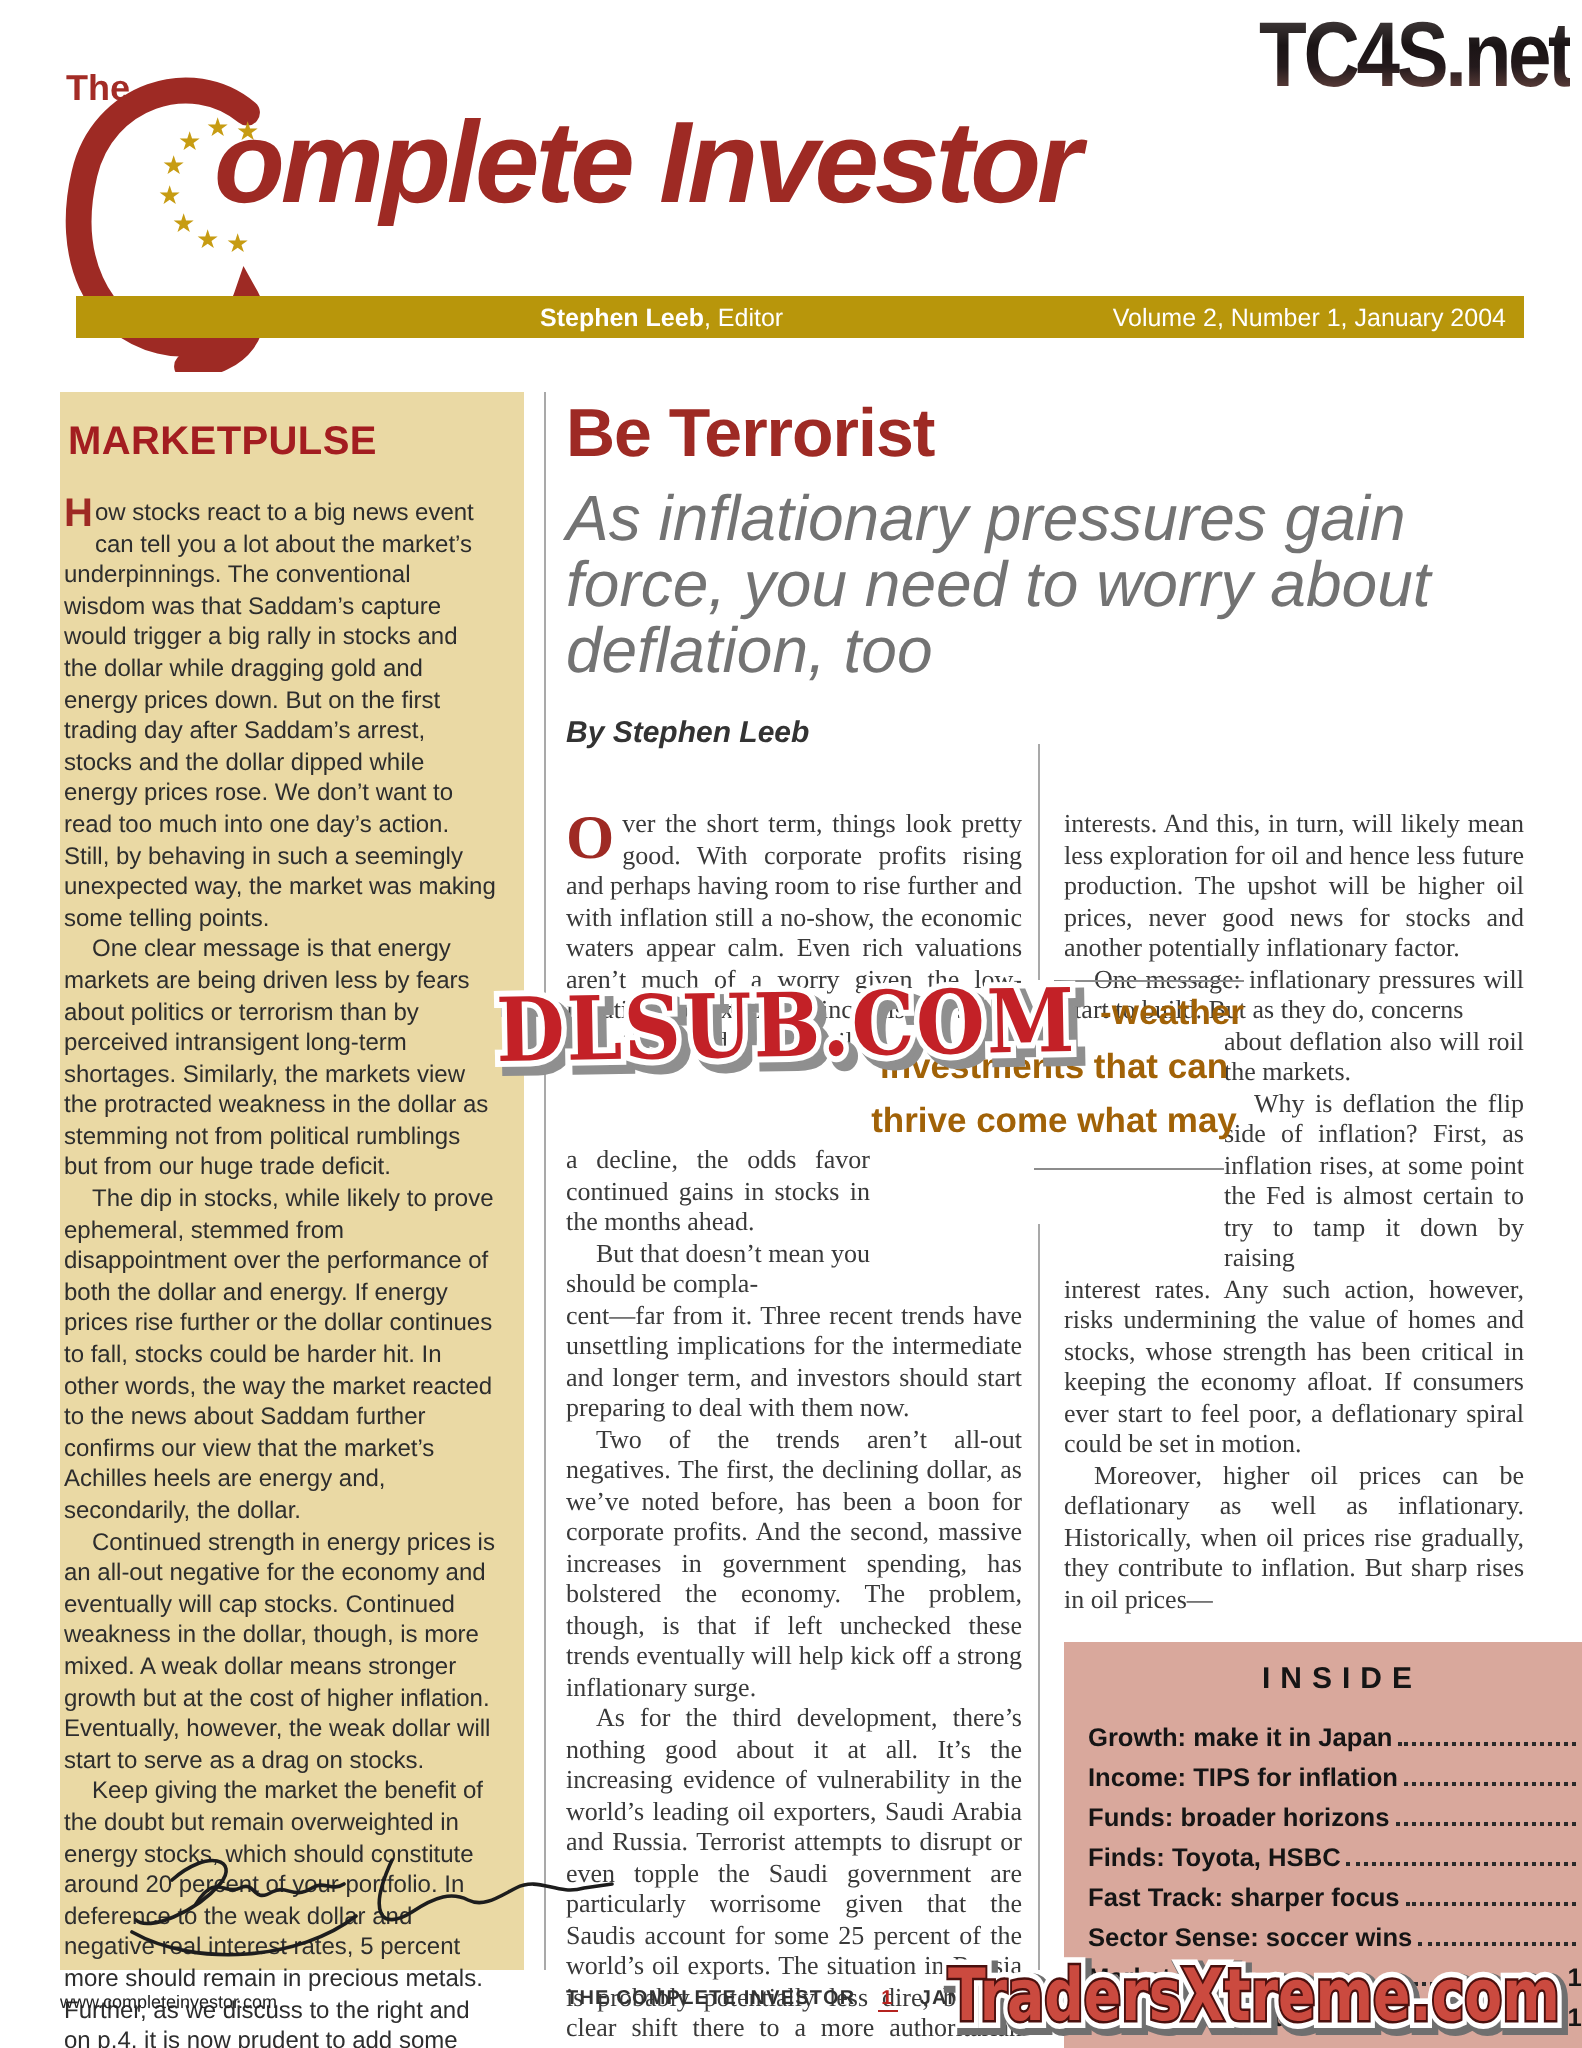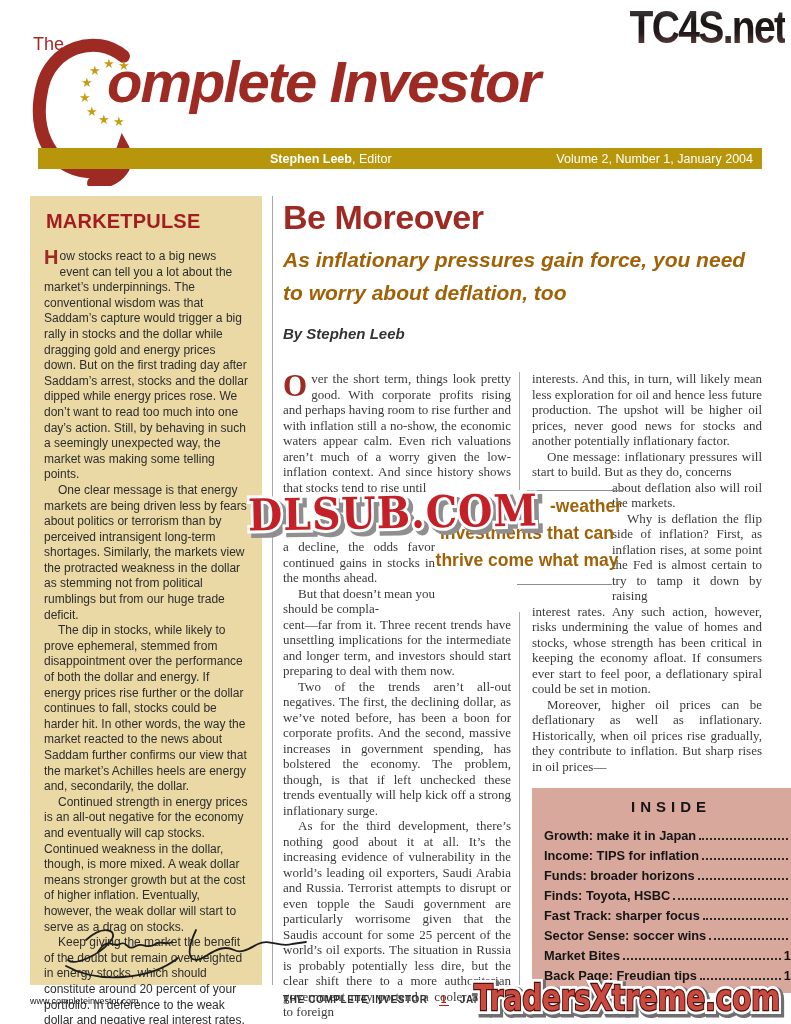--- a/index.html
+++ b/index.html
@@ -4,52 +4,52 @@
 <style>
   html,body{margin:0;padding:0;background:#fff;}
   #page{position:relative;width:791px;height:1024px;background:#ffffff;overflow:hidden;
         font-family:"Liberation Sans",sans-serif;}
 
   
   .tc4s{position:absolute;top:0;right:6px;font-size:46px;font-weight:bold;letter-spacing:-2px;
         transform:scaleX(.85);transform-origin:100% 0;
         background:linear-gradient(180deg,#5a5352 0%,#1a1415 42%,#241a1c 62%,#8a5b52 100%);
         -webkit-background-clip:text;background-clip:text;color:transparent;}
-  .the{position:absolute;left:33px;top:34px;font-size:18px;font-weight:normal;color:#a32c26;}
+  .the{position:absolute;left:33px;top:34px;font-size:18px;font-weight:bold;color:#a32c26;}
   .logo-c{position:absolute;left:26px;top:36px;width:130px;height:150px;}
   .logo-stars{position:absolute;left:26px;top:36px;width:130px;height:130px;}
   .logo-stars span{position:absolute;font-size:13px;color:#c79c13;line-height:1;}
   .logo-rest{position:absolute;left:107px;top:48px;font-size:58px;font-weight:800;font-style:italic;
              letter-spacing:-2px;color:#9e2a24;white-space:nowrap;}
   .goldbar{position:absolute;left:38px;top:148px;width:724px;height:21px;background:#b8960b;
            display:flex;justify-content:space-between;align-items:center;color:#fff;font-size:12.5px;}
   .goldbar .ed{padding-left:232px;white-space:nowrap;}
   .goldbar .ed b{font-weight:bold;}
   .goldbar .vol{padding-right:9px;white-space:nowrap;}
 
   
   .sidebar{position:absolute;left:30px;top:196px;width:232px;height:789px;background:#ead9a4;
-           padding:14px 14px 0 14px;box-sizing:border-box;}
+           padding:14px 14px 0 2px;box-sizing:border-box;}
   .mp-title{color:#a31d20;font-size:20px;font-weight:bold;letter-spacing:.2px;margin:0 0 16px 2px;}
   .sidebar p{margin:0;font-size:12px;line-height:15.6px;color:#2d2d2d;text-align:left;}
   .sidebar p.ind{text-indent:14px;}
   .sb-drop{float:left;font-size:20px;line-height:17px;font-weight:bold;color:#9e2a24;margin-right:1px;}
   .signature{position:absolute;left:58px;top:922px;width:250px;height:62px;z-index:2;}
 
   
   .vrule{position:absolute;width:1px;background:#a9a9a9;}
   .rule-left{left:272px;top:196px;height:789px;}
   .rule-mid-a{left:519px;top:372px;height:118px;}
   .rule-mid-b{left:519px;top:612px;height:373px;}
 
   
   .article{position:absolute;left:283px;top:198px;width:479px;}
   .headline{margin:0;font-size:34px;font-weight:800;color:#9e2a24;letter-spacing:-.5px;}
-  .subtitle{margin:6px 0 0 0;font-size:21px;line-height:33px;font-style:italic;color:#a16207;
-            font-weight:700;}
+  .subtitle{margin:6px 0 0 0;font-size:32px;line-height:33px;font-style:italic;color:#737373;
+            font-weight:400;}
   .byline{margin:16px 0 0 0;font-size:15px;font-style:italic;font-weight:600;color:#333;}
   .cols{display:flex;margin-top:29px;}
   .colA{width:228px;}
   .colB{width:230px;margin-left:21px;}
   .seg{margin:0;font-family:"Liberation Serif",serif;font-size:13px;line-height:15.5px;
        color:#3a3a3a;text-align:justify;}
   .seg.indent{text-indent:15px;}
   .seg.narrow{width:152px;text-align:justify;}
   .seg.mt-wm{margin-top:44px;}
   .seg.nright{width:150px;margin-left:auto;}
@@ -128,21 +128,21 @@
       <path d="M40,30 C50,14 54,26 62,22 C70,18 68,30 78,24 C86,20 88,28 98,22 C104,18 108,24 114,20"></path>
       <path d="M138,8 C126,34 132,44 148,34 C160,26 168,24 176,28 C184,32 192,26 200,22 C212,16 220,26 234,22 L248,20"></path>
     </g>
   </svg>
 
   <div class="vrule rule-left"></div>
   <div class="vrule rule-mid-a"></div>
   <div class="vrule rule-mid-b"></div>
 
   <div class="article">
-    <h1 class="headline">Be Moreover</h1>
+    <h1 class="headline">Be Terrorist</h1>
     <p class="subtitle">As inflationary pressures gain force, you need to worry about deflation, too</p>
     <p class="byline">By Stephen Leeb</p>
     <div class="cols">
       <div class="colA" id="col1">
           <p class="seg"><span class="art-drop">O</span>ver the short term, things look pretty good. With corporate profits rising and perhaps having room to rise further and with inflation still a no-show, the economic waters appear calm. Even rich valuations aren’t much of a worry given the low-inflation context. And since history shows that stocks tend to rise until</p>
           <p class="seg narrow mt-wm">a decline, the odds favor continued gains in stocks in the months ahead.</p>
           <p class="seg narrow indent">But that doesn’t mean you should be compla-</p>
           <p class="seg mt6">cent—far from it. Three recent trends have unsettling implications for the intermediate and longer term, and investors should start preparing to deal with them now.</p>
           <p class="seg indent">Two of the trends aren’t all-out negatives. The first, the declining dollar, as we’ve noted before, has been a boon for corporate profits. And the second, massive increases in government spending, has bolstered the economy. The problem, though, is that if left unchecked these trends eventually will help kick off a strong inflationary surge.</p>
           <p class="seg indent">As for the third development, there’s nothing good about it at all. It’s the increasing evidence of vulnerability in the world’s leading oil exporters, Saudi Arabia and Russia. Terrorist attempts to disrupt or even topple the Saudi government are particularly worrisome given that the Saudis account for some 25 percent of the world’s oil exports. The situation in Russia is probably potentially less dire, but the clear shift there to a more authoritarian government may portend a cooler attitude to foreign</p>

